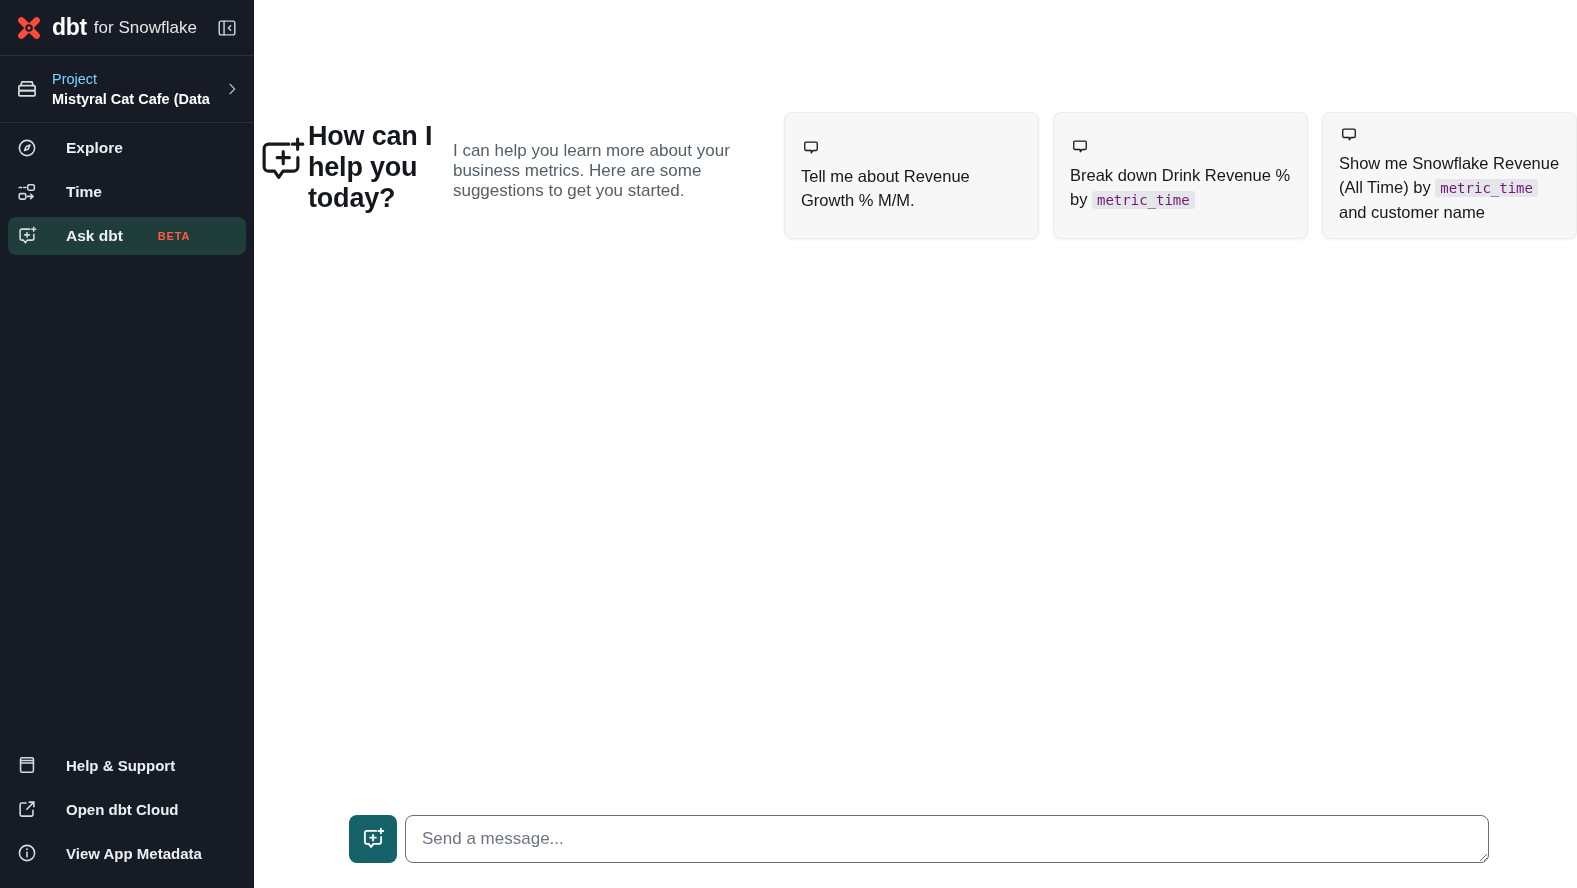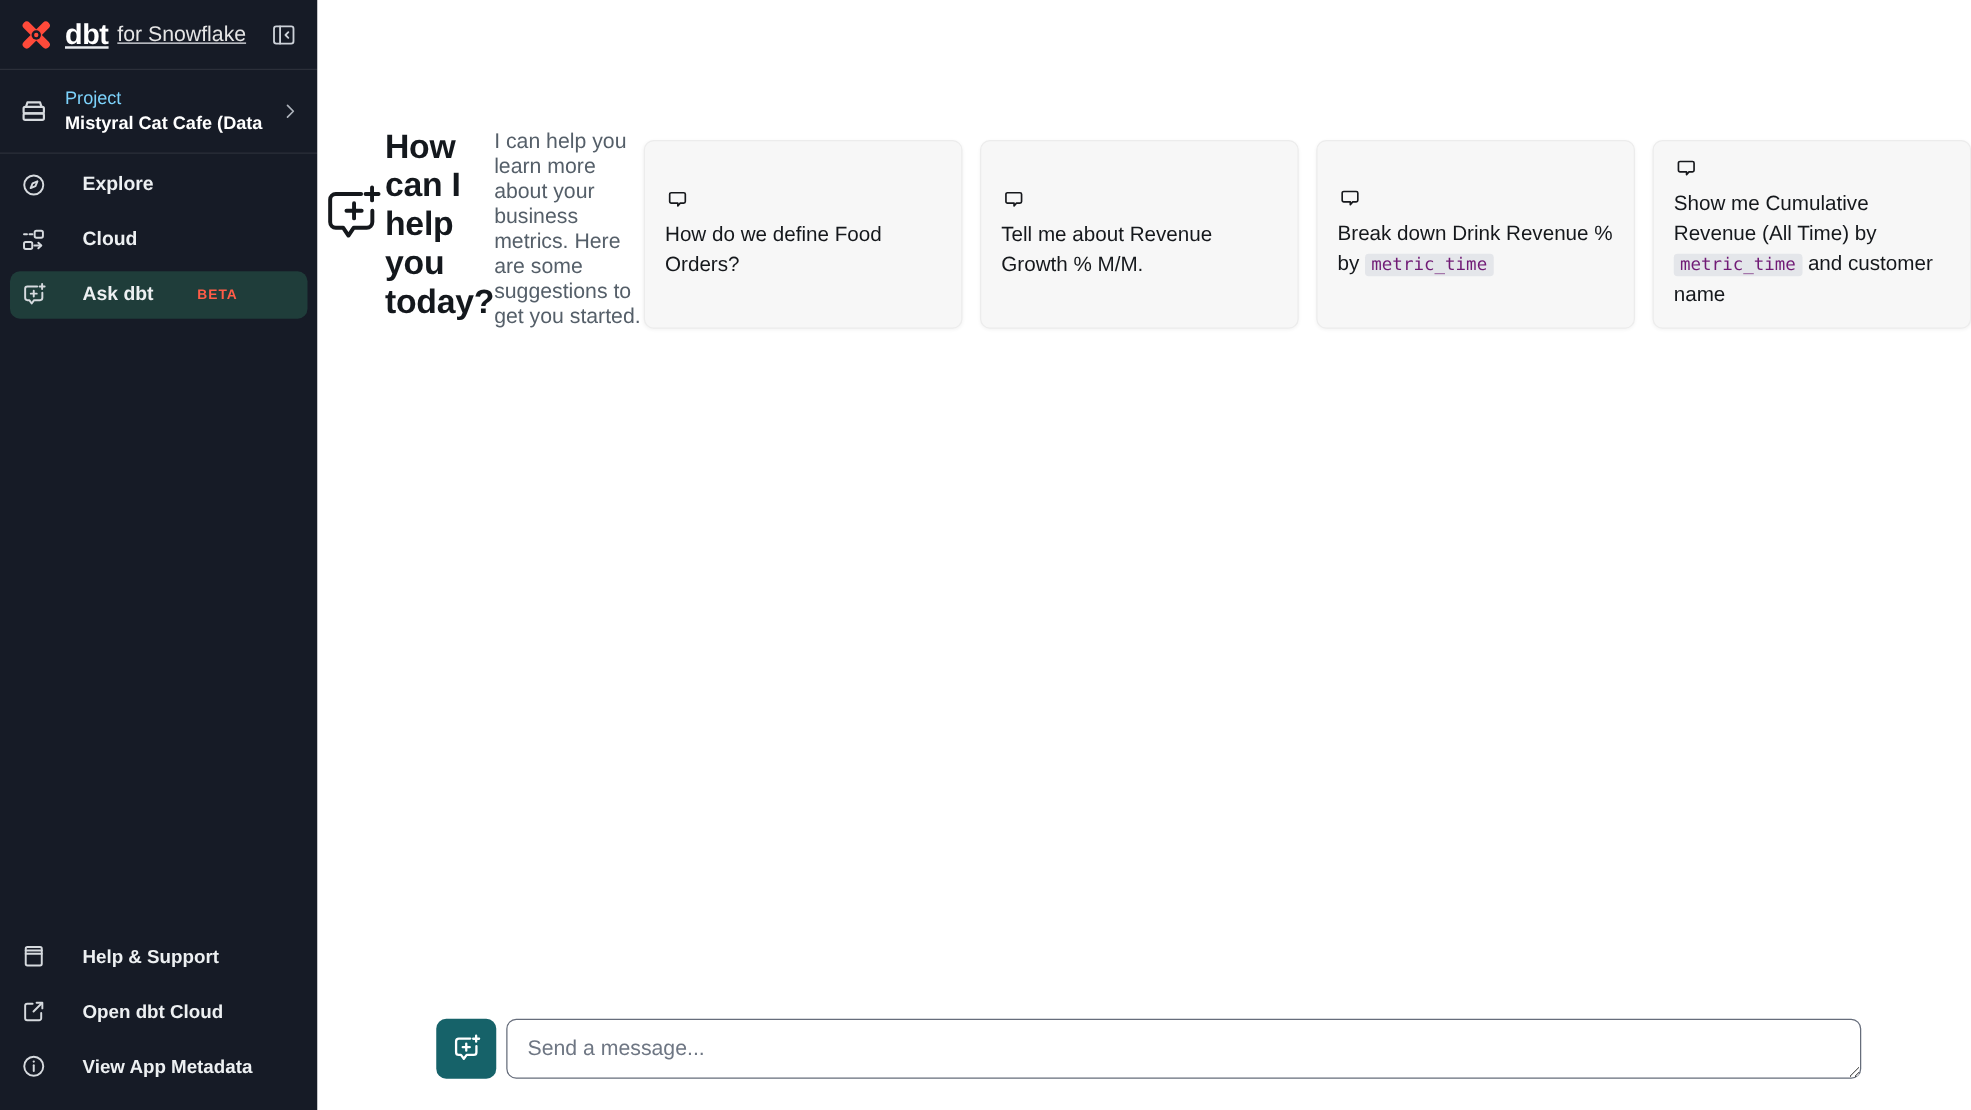--- a/index.html
+++ b/index.html
@@ -25,21 +25,20 @@
   .sidebar{
     width:254px;flex-shrink:0;height:100%;
     background:var(--sidebar-bg);
     color:#e9ecef;
     display:flex;flex-direction:column;
   }
   .sb-header{
     height:56px;display:flex;align-items:center;
     padding:0 14px;
     border-bottom:1px solid rgba(255,255,255,0.09);
-    text-decoration:underline;
   }
   .logo-mark{display:flex;align-items:center;}
   .logo-brand{font-size:23px;font-weight:700;color:#fff;margin-left:8px;letter-spacing:-0.3px;}
   .logo-suffix{font-size:17px;font-weight:400;color:#e5e5e5;margin-left:7px;}
   .collapse-btn{
     margin-left:auto;background:none;border:none;color:#cdd2d9;
     width:26px;height:26px;display:flex;align-items:center;justify-content:center;cursor:pointer;
   }
   .sb-project{
     display:flex;align-items:center;gap:12px;
@@ -172,21 +171,21 @@
     <div class="nav-item">
       <span class="nav-icon">
         <svg width="22" height="22" viewBox="0 0 24 24" fill="none" stroke="currentColor" stroke-width="1.7" stroke-linecap="round" stroke-linejoin="round">
           <path d="M3.5 7h8" stroke-dasharray="2.6 2.2"></path>
           <rect x="12.8" y="4" width="7.2" height="6" rx="1.5"></rect>
           <rect x="3.5" y="13.8" width="7.2" height="6" rx="1.5"></rect>
           <path d="M12.5 16.8h5.5"></path>
           <path d="M16 14.4l2.6 2.4-2.6 2.4"></path>
         </svg>
       </span>
-      <span>Cloud</span>
+      <span>Time</span>
     </div>
     <div class="nav-item active">
       <span class="nav-icon">
         <svg width="22" height="22" viewBox="0 0 24 24" fill="none" stroke="currentColor" stroke-width="1.7" stroke-linecap="round" stroke-linejoin="round">
           <path d="M15 4.5H6.5a2 2 0 0 0-2 2v8a2 2 0 0 0 2 2h1.6l2.1 2.9 2.1-2.9h5.2a2 2 0 0 0 2-2V10"></path>
           <path d="M12 8.2v5.2M9.4 10.8h5.2"></path>
           <path d="M19.3 2.4v4.4M17.1 4.6h4.4"></path>
         </svg>
       </span>
       <span>Ask dbt</span>
@@ -236,28 +235,20 @@
       <svg width="54" height="54" viewBox="0 0 24 24" fill="none" stroke="currentColor" stroke-width="1.4" stroke-linecap="round" stroke-linejoin="round">
         <path d="M15.5 4.5H6.5a2 2 0 0 0-2 2v8a2 2 0 0 0 2 2h2.6l1.9 2.8 1.9-2.8h4.6a2 2 0 0 0 2-2V10.5"></path>
         <path d="M13 7.8v5.4M10.3 10.5h5.4"></path>
         <path d="M19.4 2.2v4.6M17.1 4.5h4.6"></path>
       </svg>
     </span>
     <h1 class="hero-title">How can I help you today?</h1>
     <p class="hero-subtitle">I can help you learn more about your business metrics. Here are some suggestions to get you started.</p>
 
     <div class="cards">
-      <button class="card">
-        <span class="card-bubble">
-          <svg width="20" height="20" viewBox="0 0 24 24" fill="none" stroke="currentColor" stroke-width="1.6" stroke-linejoin="round">
-            <path d="M6 5h12a1.5 1.5 0 0 1 1.5 1.5v7a1.5 1.5 0 0 1-1.5 1.5h-3.4l-2.3 2.7v-2.7H6a1.5 1.5 0 0 1-1.5-1.5v-7A1.5 1.5 0 0 1 6 5z"></path>
-          </svg>
-        </span>
-        <span class="card-text"><span>How do we define Food Orders?</span></span>
-      </button>
       <button class="card">
         <span class="card-bubble">
           <svg width="20" height="20" viewBox="0 0 24 24" fill="none" stroke="currentColor" stroke-width="1.6" stroke-linejoin="round">
             <path d="M6 5h12a1.5 1.5 0 0 1 1.5 1.5v7a1.5 1.5 0 0 1-1.5 1.5h-3.4l-2.3 2.7v-2.7H6a1.5 1.5 0 0 1-1.5-1.5v-7A1.5 1.5 0 0 1 6 5z"></path>
           </svg>
         </span>
         <span class="card-text"><span>Tell me about Revenue Growth % M/M.</span></span>
       </button>
       <button class="card">
         <span class="card-bubble">
@@ -266,21 +257,21 @@
           </svg>
         </span>
         <span class="card-text"><span>Break down Drink Revenue % by </span><code>metric_time</code></span>
       </button>
       <button class="card">
         <span class="card-bubble">
           <svg width="20" height="20" viewBox="0 0 24 24" fill="none" stroke="currentColor" stroke-width="1.6" stroke-linejoin="round">
             <path d="M6 5h12a1.5 1.5 0 0 1 1.5 1.5v7a1.5 1.5 0 0 1-1.5 1.5h-3.4l-2.3 2.7v-2.7H6a1.5 1.5 0 0 1-1.5-1.5v-7A1.5 1.5 0 0 1 6 5z"></path>
           </svg>
         </span>
-        <span class="card-text"><span>Show me Cumulative Revenue (All Time) by </span><code>metric_time</code><span> and customer name</span></span>
+        <span class="card-text"><span>Show me Snowflake Revenue (All Time) by </span><code>metric_time</code><span> and customer name</span></span>
       </button>
     </div>
   </section>
 
   <div class="composer">
     <button class="composer-btn">
       <svg width="26" height="26" viewBox="0 0 24 24" fill="none" stroke="currentColor" stroke-width="1.7" stroke-linecap="round" stroke-linejoin="round">
         <path d="M15 4.5H6.5a2 2 0 0 0-2 2v8a2 2 0 0 0 2 2h1.6l2.1 2.9 2.1-2.9h5.2a2 2 0 0 0 2-2V10"></path>
         <path d="M12 8.2v5.2M9.4 10.8h5.2"></path>
         <path d="M19.3 2.4v4.4M17.1 4.6h4.4"></path>

